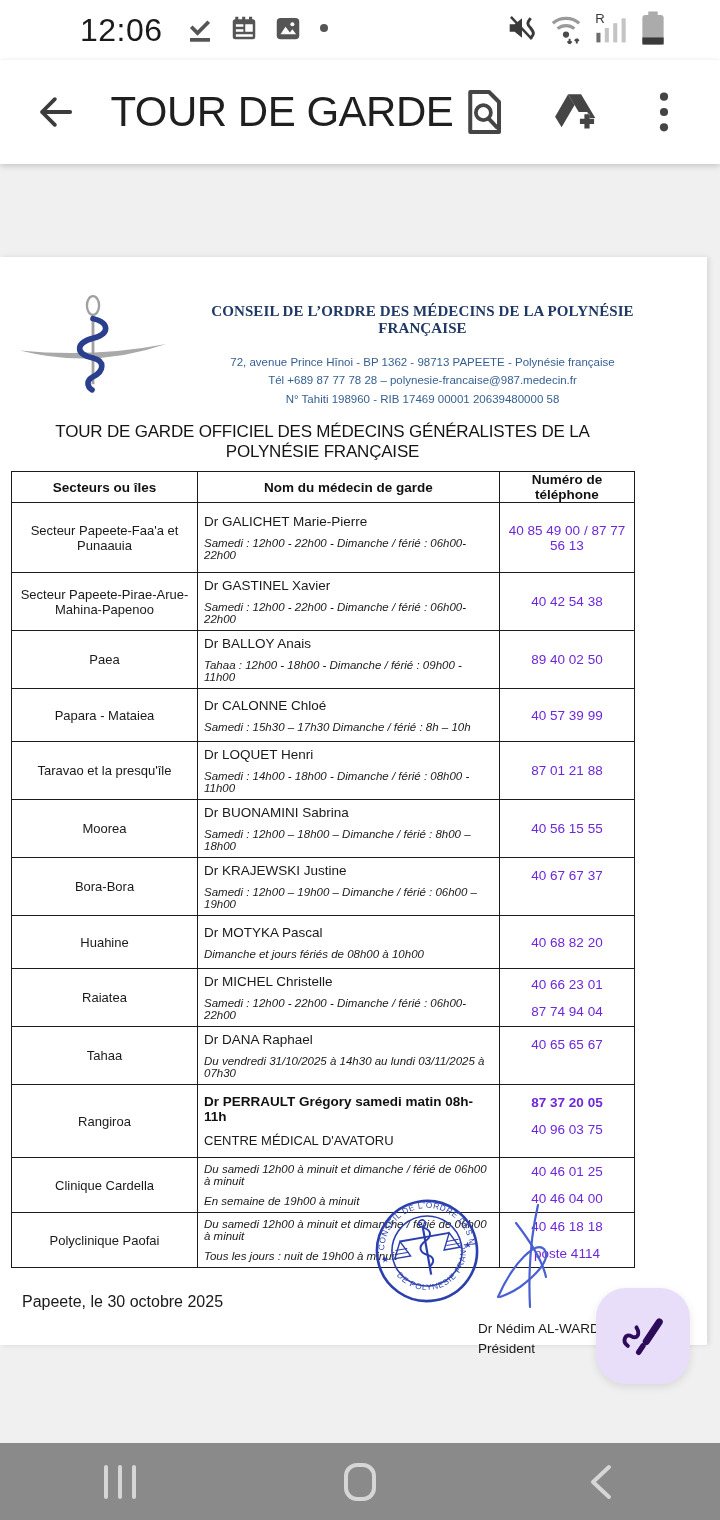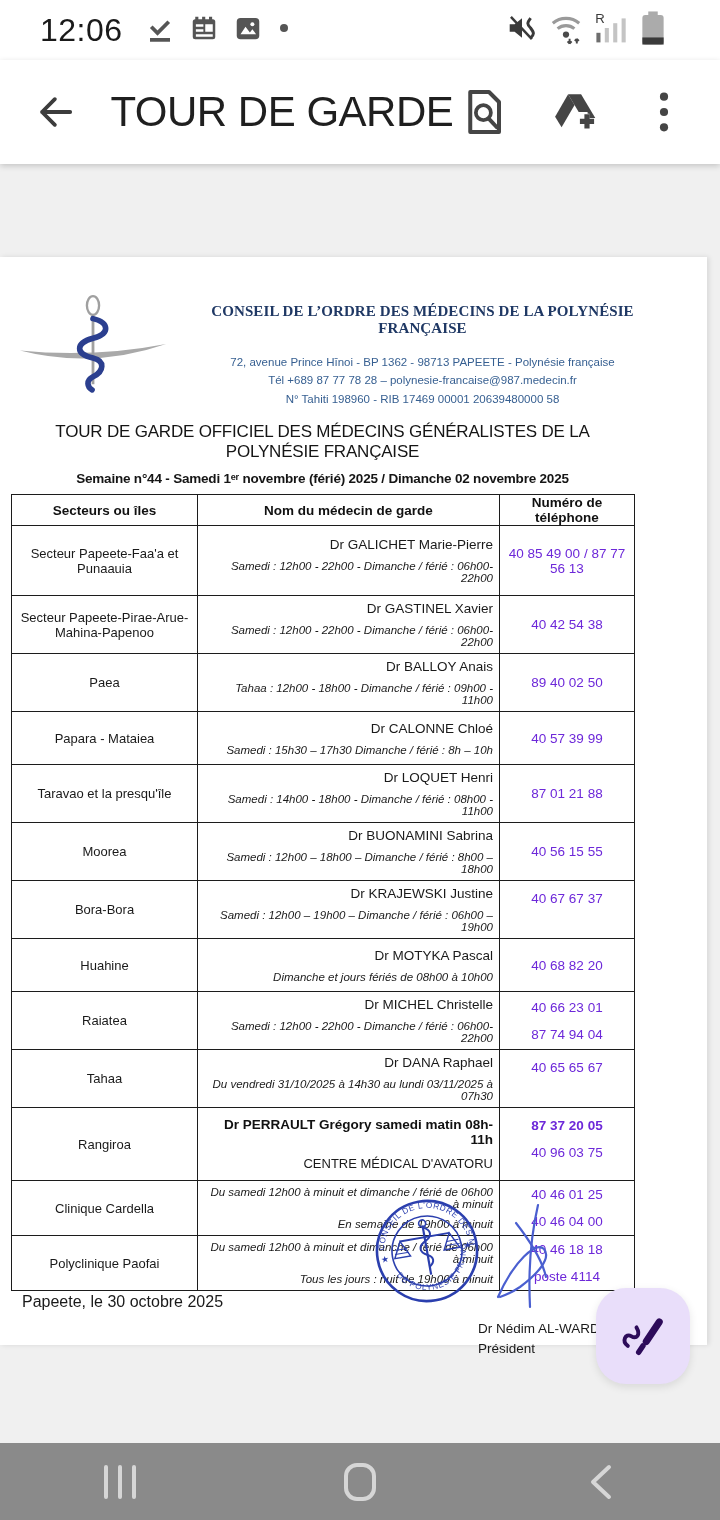--- a/index.html
+++ b/index.html
@@ -1,21 +1,21 @@
 <!DOCTYPE html>
 <html><head>
 <meta charset="utf-8">
 <style>
   * { margin:0; padding:0; box-sizing:border-box; }
   html,body { background:#ccc; }
   .screen { width:720px; height:1520px; position:relative; background:#fff;
             font-family:"Liberation Sans", sans-serif; overflow:hidden; margin:0 auto; }
 
   
-  .status-bar { height:60px; background:#fff; display:flex; align-items:center; padding:0 54px 0 40px; }
+  .status-bar { height:60px; background:#fff; display:flex; align-items:center; padding:0 54px 0 80px; }
   .sb-time { font-size:32px; color:#1a1a1a; letter-spacing:0.5px; }
   .sb-left-icons { display:flex; align-items:center; gap:14px; margin-left:22px; }
   .sb-right-icons { display:flex; align-items:center; gap:10px; margin-left:auto; }
 
   
   .app-bar { height:104px; background:#fff; display:flex; align-items:center; padding:0 24px 0 26px;
              position:relative; z-index:3; box-shadow:0 2px 6px rgba(0,0,0,0.18); }
   .ab-title { font-size:42px; color:#1f1f1f; margin-left:34px; white-space:nowrap; overflow:hidden;
               max-width:370px; letter-spacing:-0.5px; }
   .ab-actions { display:flex; align-items:center; gap:26px; margin-left:auto; }
@@ -37,21 +37,21 @@
   .doc-title { width:623px; margin:14px 0 8px 11px; text-align:center; color:#151515; }
   .doc-title .t1 { font-size:17px; letter-spacing:-0.2px; margin-bottom:9px; }
   .doc-title .t2 { font-size:13.5px; font-weight:bold; letter-spacing:-0.2px; }
 
   
   table.roster { margin-left:11px; width:623px; border-collapse:collapse; table-layout:fixed; }
   .roster col.c1 { width:186px; } .roster col.c2 { width:302px; } .roster col.c3 { width:135px; }
   .roster th, .roster td { border:1.5px solid #1c1c1c; }
   .roster th { height:31px; font-size:13.5px; color:#111; font-weight:bold; text-align:center; }
   td.sector { text-align:center; font-size:13px; color:#1a1a1a; padding:2px 8px; }
-  td.doctor { text-align:right; vertical-align:middle; padding:5px 6px; }
+  td.doctor { text-align:left; vertical-align:middle; padding:5px 6px; }
   .l-name  { font-size:13.5px; color:#1a1a1a; }
   .l-sched { font-size:11.5px; font-style:italic; color:#1a1a1a; margin-top:8px; }
   .l-bold  { font-size:13.5px; font-weight:bold; color:#111; }
   .l-plain { font-size:13px; color:#1a1a1a; margin-top:9px; }
   td.doctor .first { margin-top:0; }
   td.phone { text-align:center; font-size:13.5px; color:#6d28d9; vertical-align:middle; }
   td.phone.pv-top { vertical-align:top; padding-top:10px; }
   td.phone div + div { margin-top:12px; }
   td.phone .pb { font-weight:bold; }
 
@@ -196,21 +196,20 @@
           <div class="org-addr">
             <div>72, avenue Prince Hīnoi - BP 1362 - 98713 PAPEETE - Polynésie française</div>
             <div>Tél +689 87 77 78 28 – polynesie-francaise@987.medecin.fr</div>
             <div>N° Tahiti 198960 - RIB 17469 00001 20639480000 58</div>
           </div>
         </div>
       </div>
 
       <div class="doc-title">
         <div class="t1">TOUR DE GARDE OFFICIEL DES MÉDECINS GÉNÉRALISTES DE LA POLYNÉSIE FRANÇAISE</div>
-        <div class="t2">Semaine n°44 - Samedi 1ᵉʳ novembre (férié) 2025 / Dimanche 02 novembre 2025</div>
       </div>
 
       <table class="roster">
         <colgroup>
             <col class="c1">
             <col class="c2">
             <col class="c3">
           </colgroup>
         <thead>
           <tr>

